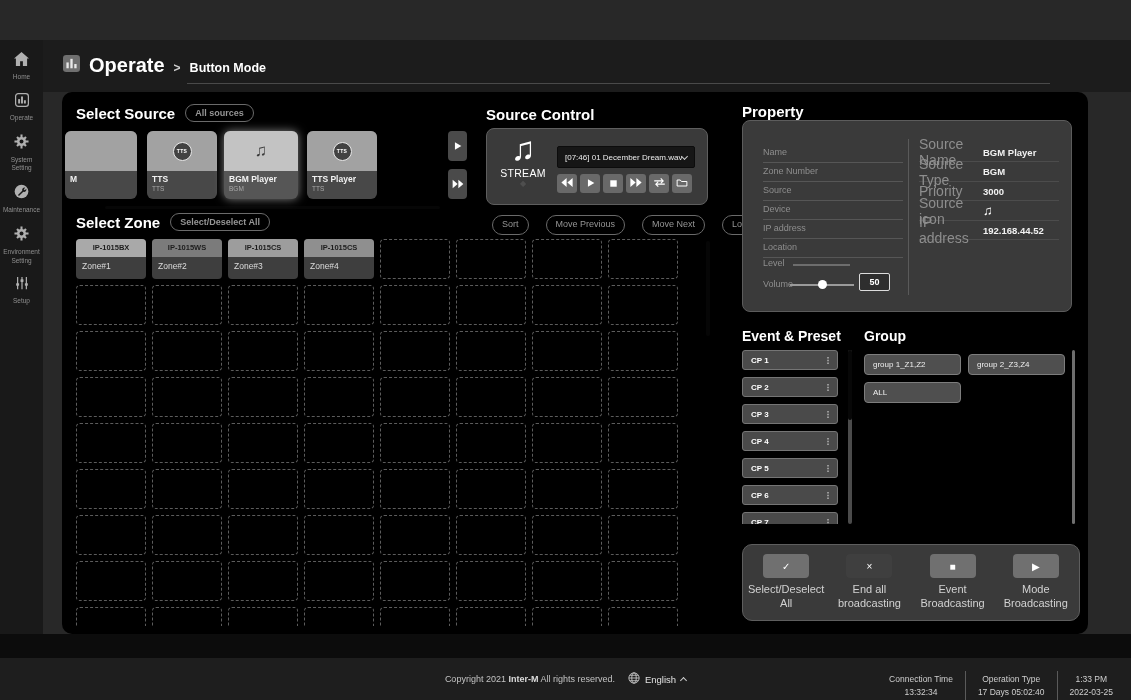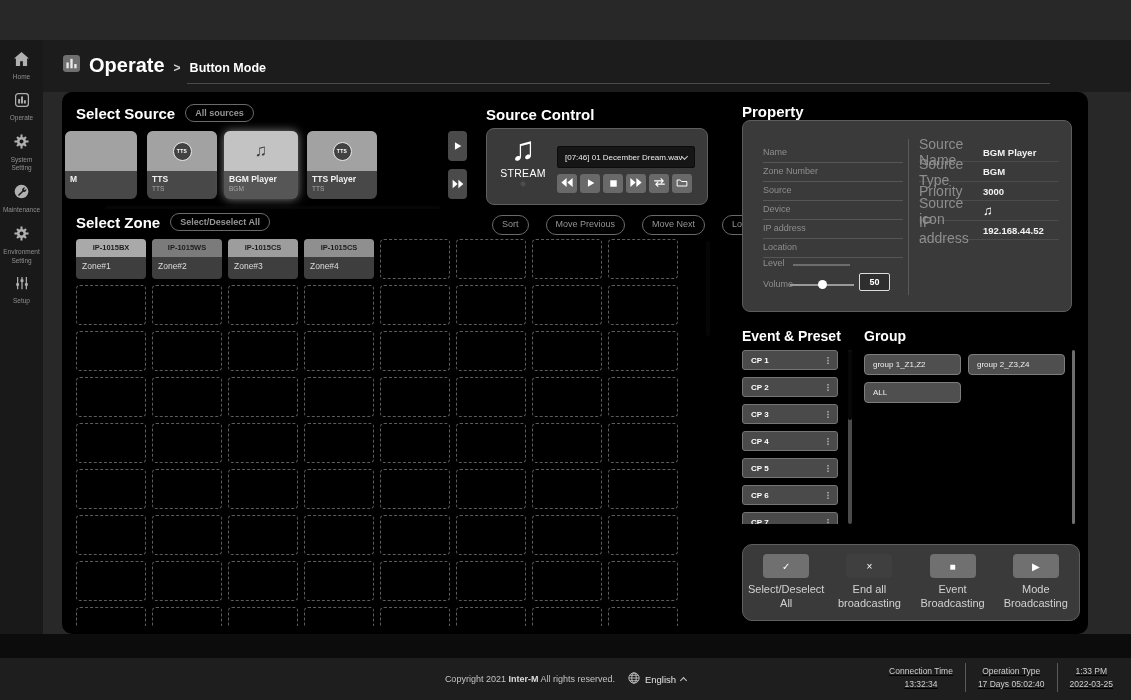--- a/index.html
+++ b/index.html
@@ -103,21 +103,21 @@
   .act-lbl { color:#d2d2d2; font-size:11px; text-align:center; line-height:1.3; }
 
   
   .bottom-strip { position:absolute; left:0; top:634px; width:1131px; height:24px; background:#0c0c0c; }
   .footer { position:absolute; left:0; top:658px; width:1131px; height:42px; background:#1e1e1e; }
   .footer-center { position:absolute; left:0; top:0; width:100%; height:100%; display:flex; align-items:center; justify-content:center; gap:13px; }
   .copyright { color:#c3c3c3; font-size:9px; }
   .copyright b { color:#dcdcdc; }
   .lang { display:flex; align-items:center; gap:5px; color:#e0e0e0; font-size:9.5px; cursor:pointer; }
   .chev-up { width:5px; height:5px; border-right:1.3px solid #ccc; border-bottom:1.3px solid #ccc; transform:rotate(-135deg); margin-top:3px; }
-  .footer-info { position:absolute; right:6px; top:5px; display:flex; align-items:center;text-decoration:underline; }
+  .footer-info { position:absolute; right:6px; top:13px; display:flex; align-items:center; }
   .fi-block { padding:3px 12px; display:flex; flex-direction:column; justify-content:center; gap:3px; }
   .fi-block + .fi-block { border-left:1px solid #5a5a5a; }
   .fi-top, .fi-bottom { color:#cfcfcf; font-size:8.5px; text-align:center; white-space:nowrap; }
 </style>
 </head>
 <body>
 
 <div class="stage">
 
 

